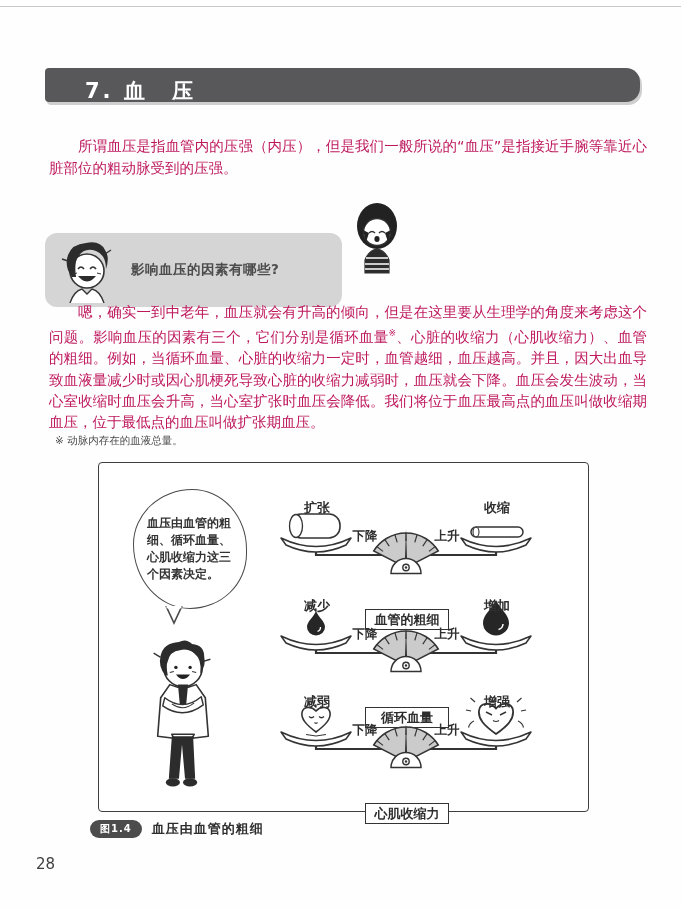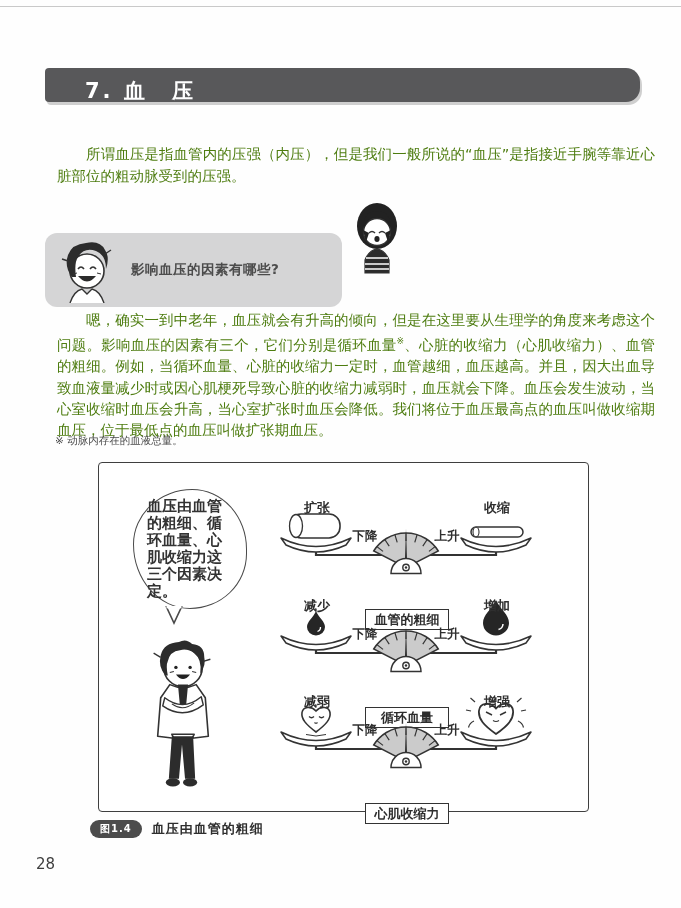--- a/index.html
+++ b/index.html
@@ -14,21 +14,21 @@
     position:absolute;left:45px;top:68px;width:595px;height:34px;
     background:#58585a;border-radius:4px 14px 14px 4px;
     box-shadow:2px 3px 0 #cfcfcf;
   }
   #header-bar .title{
     display:block;line-height:46px;padding-left:40px;color:#ffffff;
     font-size:21px;font-weight:bold;letter-spacing:3px;
   }
   
   .para{position:absolute;left:45px;width:598px;font-size:14.5px;line-height:22px;
-    color:#4d7c0f;text-align:justify;margin:12px;}
+    color:#be185d;text-align:justify;margin:4px;}
   #intro{top:131px;}
   #body-text{top:298px;line-height:21.3px;}
   .indent{display:inline-block;width:2em;}
   sup.refmark{font-size:9px;vertical-align:super;}
   #footnote{position:absolute;left:45px;top:424px;font-size:10.5px;color:#4a4a4a;margin:10px;}
   
   #dialogue-left{
     position:absolute;left:45px;top:200px;width:297px;height:74px;
     background:#d5d5d6;border-radius:12px;margin-top:33px;
   }
@@ -45,21 +45,21 @@
   
   #figure-box{
     position:absolute;left:98px;top:462px;width:489px;height:348px;
     border:1.5px solid #3f3f3f;border-radius:4px;background:#fff;
   }
   #speech-bubble{
     position:absolute;left:34px;top:26px;width:114px;height:120px;box-sizing:border-box;
     border:1.6px solid #4a4a4a;
     border-radius:52% 48% 50% 50% / 46% 50% 46% 54%;
     display:flex;align-items:center;padding:0 13px;
-    font-size:15px;line-height:17px;font-weight:600;color:#333;
+    font-size:12px;line-height:17px;font-weight:600;color:#333;
   }
   #bubble-tail{position:absolute;left:66px;top:143px;}
   #doctor-figure{position:absolute;left:46px;top:174px;}
   .scale-unit{position:absolute;left:176px;width:262px;height:98px;}
   .scale-unit .art{position:absolute;left:0;top:0;z-index:1;pointer-events:none;}
   .w-label{position:absolute;top:0;width:84px;text-align:center;
     font-size:13px;font-weight:bold;color:#2f2f2f;z-index:2;}
   .w-left{left:0;}
   .w-right{left:180px;}
   .dir-label{position:absolute;top:29px;width:58px;text-align:center;

